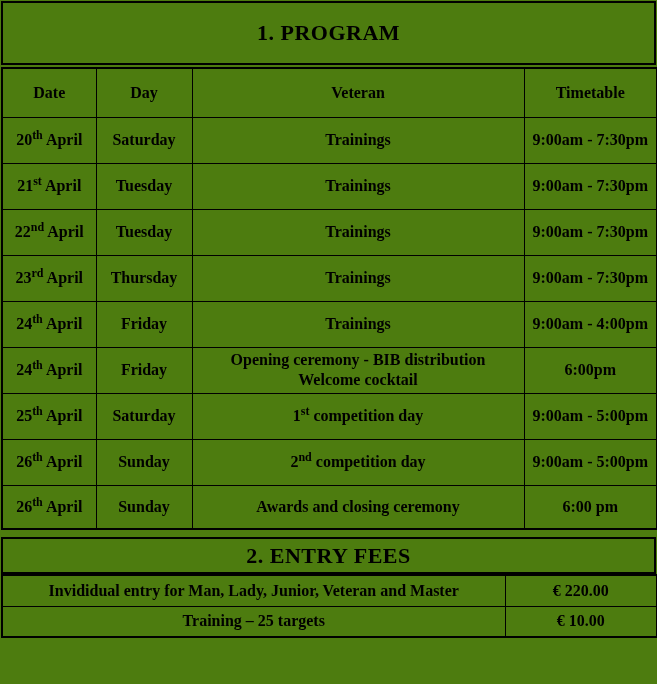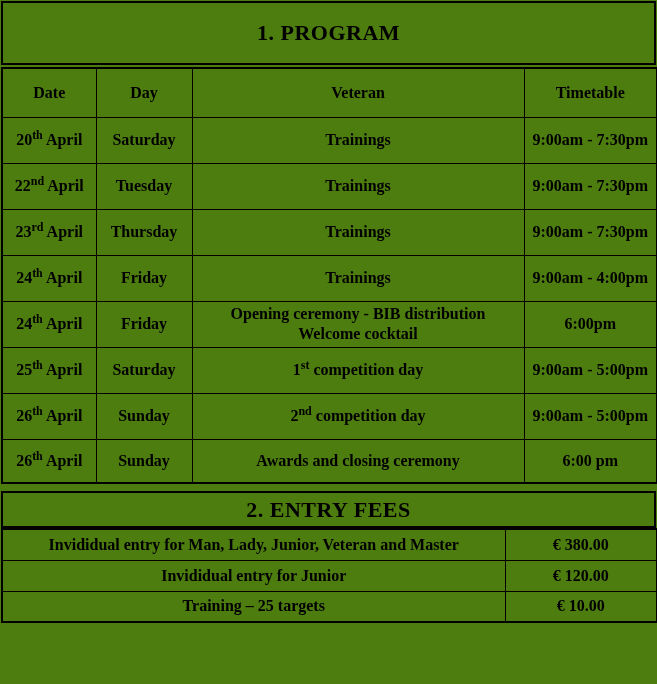--- a/index.html
+++ b/index.html
@@ -90,20 +90,26 @@
       </tr>
     </thead>
     <tbody>
         <tr>
           <td>20<sup>th</sup> April</td>
           <td>Saturday</td>
           <td>Trainings</td>
           <td>9:00am - 7:30pm</td>
         </tr>
         <tr>
+          <td>21<sup>st</sup> April</td>
+          <td>Tuesday</td>
+          <td>Trainings</td>
+          <td>9:00am - 7:30pm</td>
+        </tr>
+        <tr>
           <td>22<sup>nd</sup> April</td>
           <td>Tuesday</td>
           <td>Trainings</td>
           <td>9:00am - 7:30pm</td>
         </tr>
         <tr>
           <td>23<sup>rd</sup> April</td>
           <td>Thursday</td>
           <td>Trainings</td>
           <td>9:00am - 7:30pm</td>
@@ -146,25 +152,21 @@
   </div>
 
   <table class="fees-table">
     <colgroup>
       <col class="c-label">
         <col class="c-amount">
     </colgroup>
     <tbody>
         <tr>
           <td>Invididual entry for Man, Lady, Junior, Veteran and Master</td>
-          <td>€ 380.00</td>
-        </tr>
-        <tr>
-          <td>Invididual entry for Junior</td>
-          <td>€ 120.00</td>
+          <td>€ 220.00</td>
         </tr>
         <tr>
           <td>Training – 25 targets</td>
           <td>€ 10.00</td>
         </tr>
       </tbody>
   </table>
 
 </div>
 

